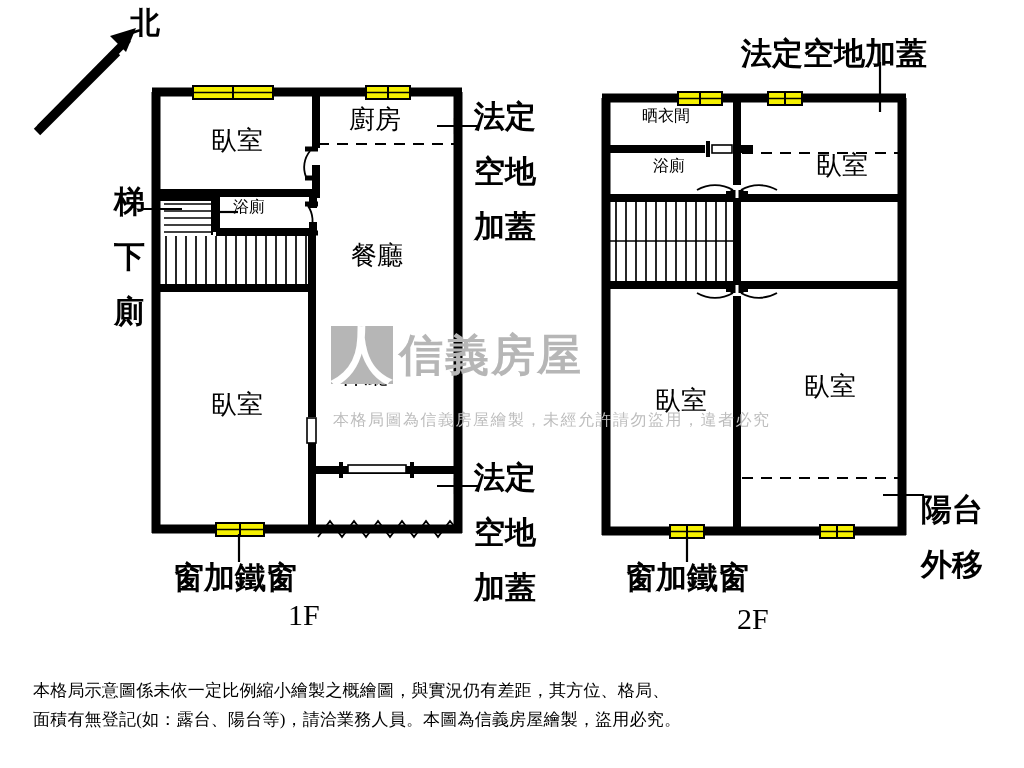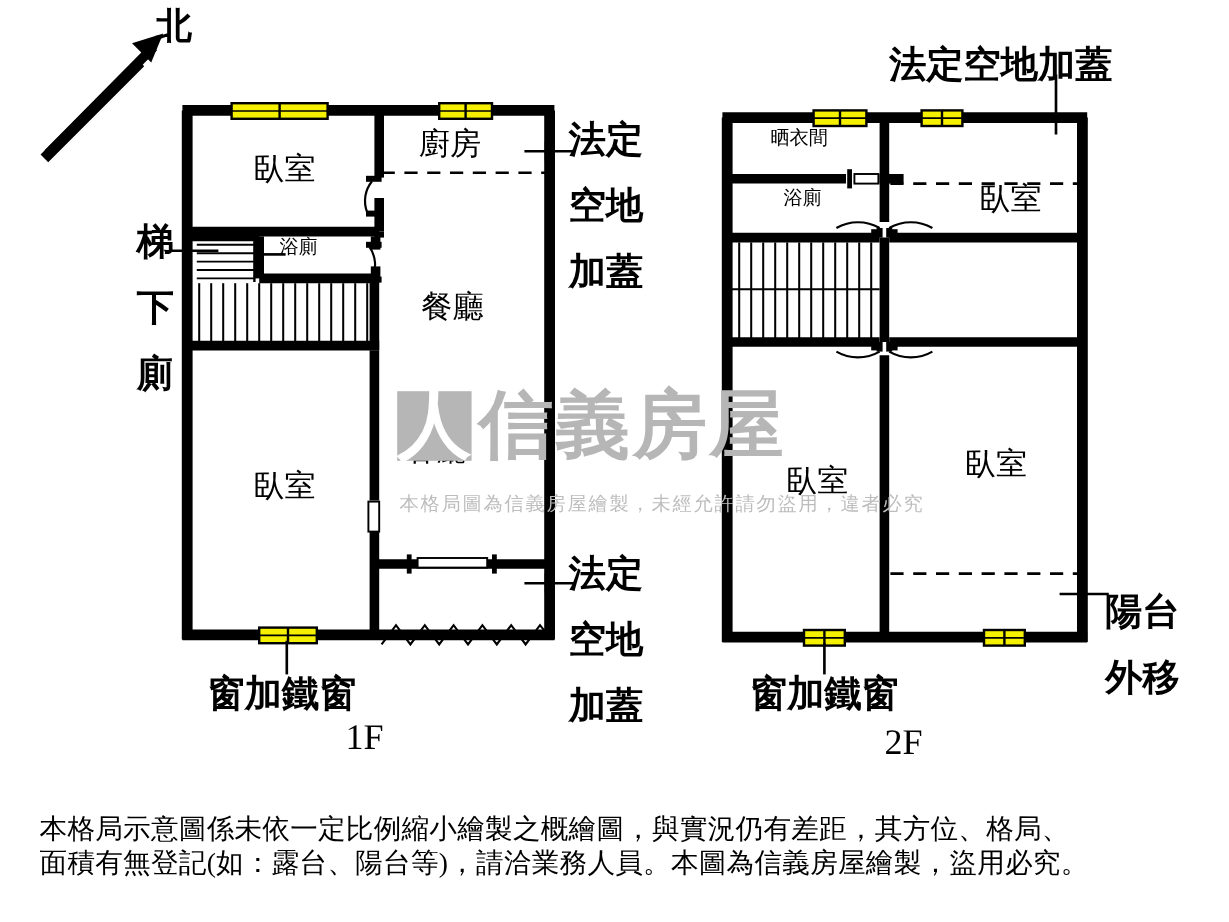--- a/index.html
+++ b/index.html
@@ -75,21 +75,21 @@
     font-weight: 700;
     color: #ffffff;
     line-height: 56px;
     text-align: center;
   }
   #watermark .wm-text {
     position: absolute;
     left: 68px;
     top: -4px;
     font-family: "Liberation Sans", sans-serif;
-    font-size: 62px;
+    font-size: 44px;
     font-weight: 700;
     color: #b6b6b6;
     letter-spacing: 2px;
     line-height: 66px;
     white-space: nowrap;
   }
   #watermark .wm-fine {
     position: absolute;
     left: 2px;
     top: 84px;
@@ -100,21 +100,21 @@
     white-space: nowrap;
   }
 
   
   #disclaimer {
     position: absolute;
     left: 33px;
     top: 676px;
     width: 962px;
     font-family: "Liberation Serif", "DejaVu Serif", serif;
-    font-size: 23px;
+    font-size: 17px;
     line-height: 29px;
     color: #000;
     letter-spacing: 0.2px;
   }
   #disclaimer div { white-space: nowrap; }
 </style>
 </head>
 <body>
 
 <div id="floorplan-root">

